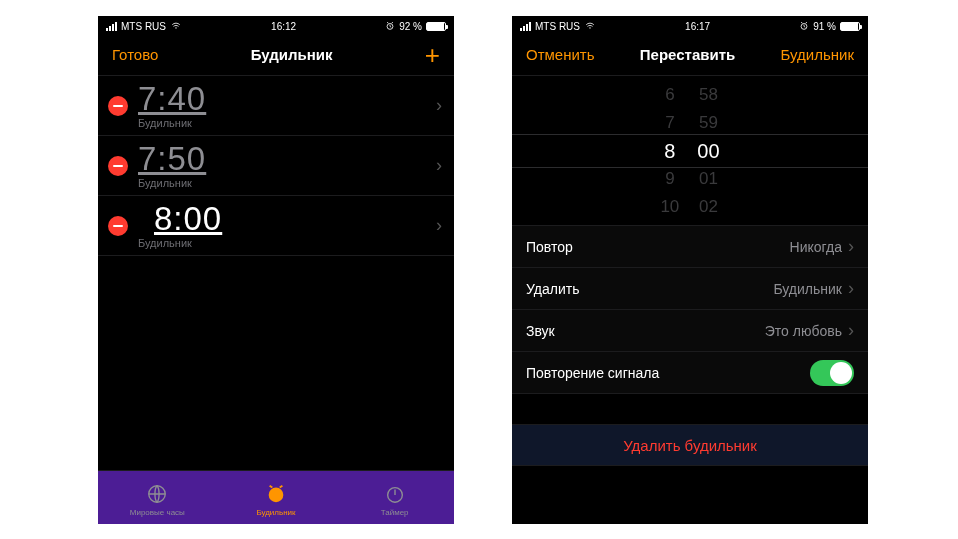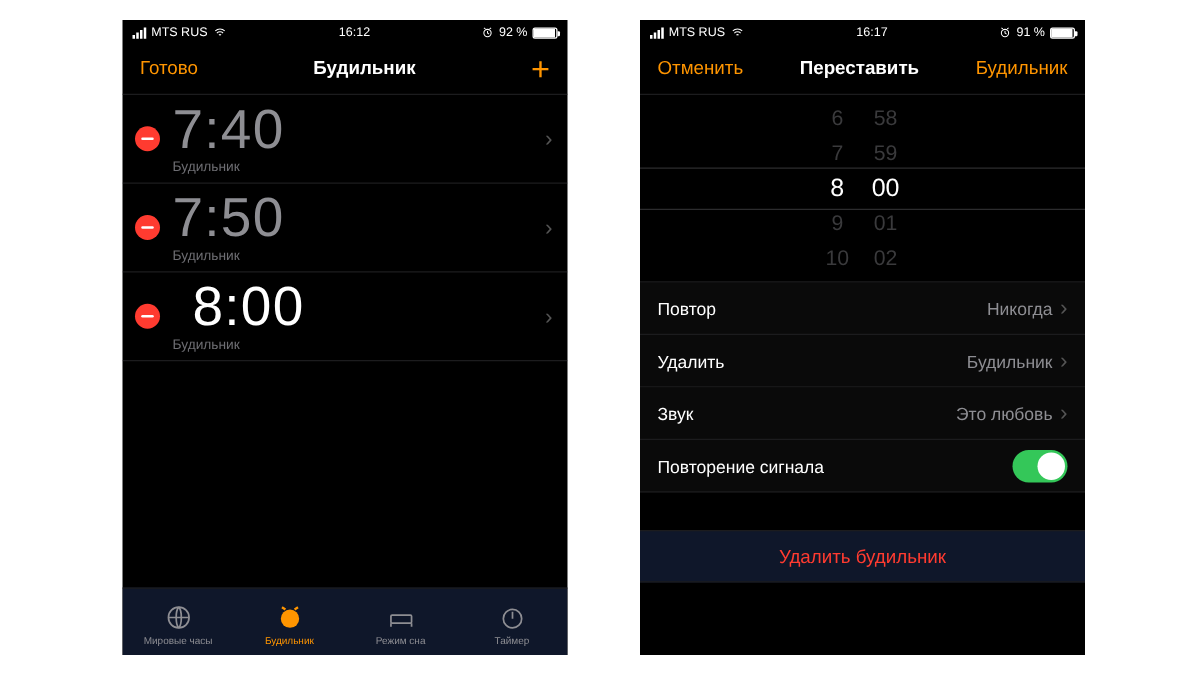--- a/index.html
+++ b/index.html
@@ -64,29 +64,29 @@
     padding: 6px 12px 6px 10px;
     border-bottom: 1px solid #1c1c1e;
   }
   .minus {
     width: 20px; height: 20px; border-radius: 50%;
     background: #ff3b30; display:flex; align-items:center; justify-content:center;
     margin-right:10px; flex-shrink:0;
   }
   .minus::before{content:"";width:10px;height:2px;background:#fff;border-radius:1px;}
   .alarm-text { flex:1; }
-  .alarm-time { font-size: 44px; font-weight: 300; color: #8e8e93; line-height: 1; letter-spacing: 1px; }
+  .alarm-time { font-size: 33px; font-weight: 300; color: #8e8e93; line-height: 1; letter-spacing: 1px; text-decoration: underline; }
   .alarm-time.on { color: #fff; margin-left: 16px; }
   .alarm-sub { font-size: 11px; color: #6d6d72; margin-top: 2px; }
   .chev { color: #555; font-size: 18px; }
   
   .tabbar {
     height: 54px;
     border-top: 1px solid #1c1c1e;
-    background: #0f172a;
+    background: #4c1d95;
     display: flex;
     justify-content: space-around;
     align-items: center;
     padding-top: 4px;
   }
   .tab {
     display:flex; flex-direction:column; align-items:center; gap:2px;
     color:#8e8e93; font-size:8px; width:60px;
   }
   .tab.active { color: #ff9500; }
@@ -199,29 +199,20 @@
         <svg viewBox="0 0 24 24" width="22" height="22" fill="currentColor">
             <circle cx="12" cy="13" r="8"></circle>
             <path d="M5 3l3 2M19 3l-3 2" stroke="currentColor" stroke-width="2" fill="none"></path>
           </svg>
       </div>
       <span>Будильник</span>
     </div>
     <div class="tab">
       <div class="ico">
         <svg viewBox="0 0 24 24" width="22" height="22" fill="none" stroke="currentColor" stroke-width="1.5">
-            <rect x="3" y="10" width="18" height="7" rx="1"></rect>
-            <path d="M3 17v3M21 17v3"></path>
-          </svg>
-      </div>
-      <span>Режим сна</span>
-    </div>
-    <div class="tab">
-      <div class="ico">
-        <svg viewBox="0 0 24 24" width="22" height="22" fill="none" stroke="currentColor" stroke-width="1.5">
             <circle cx="12" cy="13" r="8"></circle>
             <path d="M12 13V7"></path>
           </svg>
       </div>
       <span>Таймер</span>
     </div>
   </div>
 </div>
 
 <div class="phone right">

